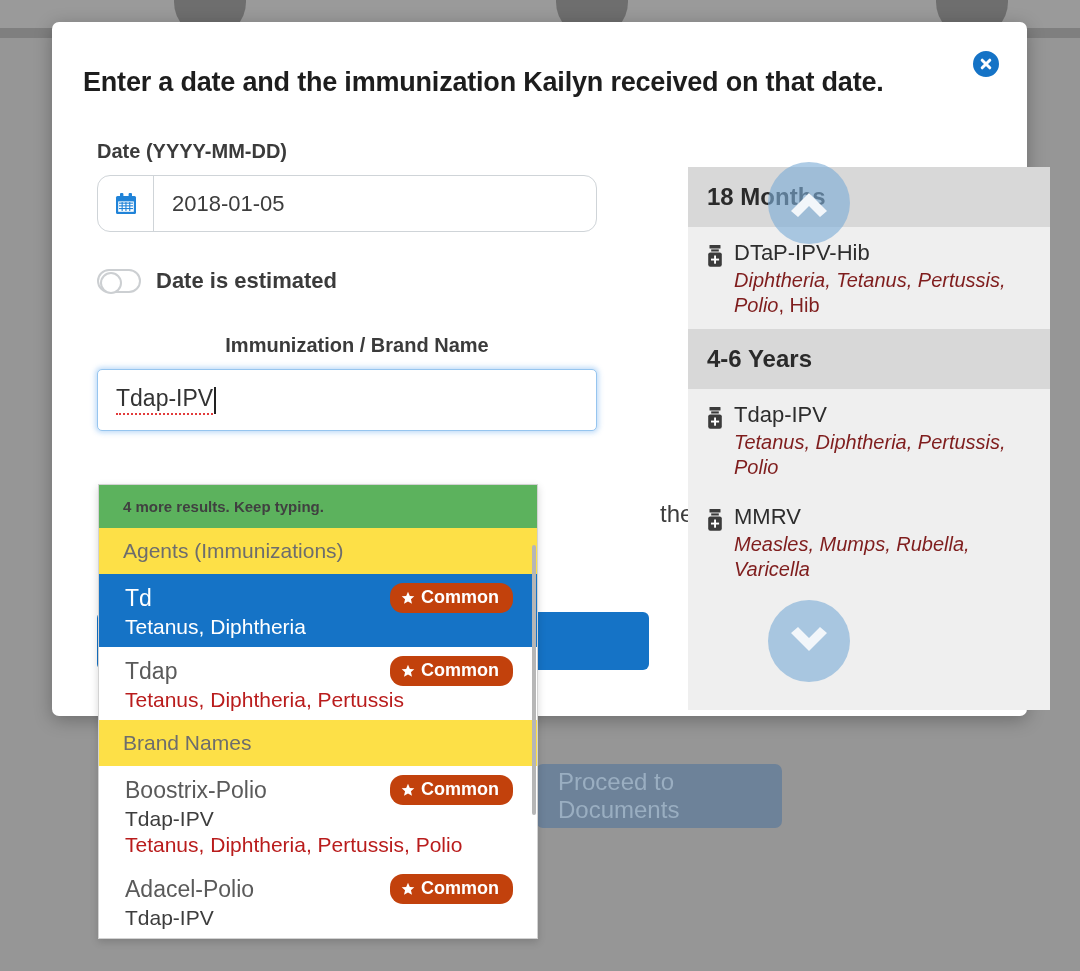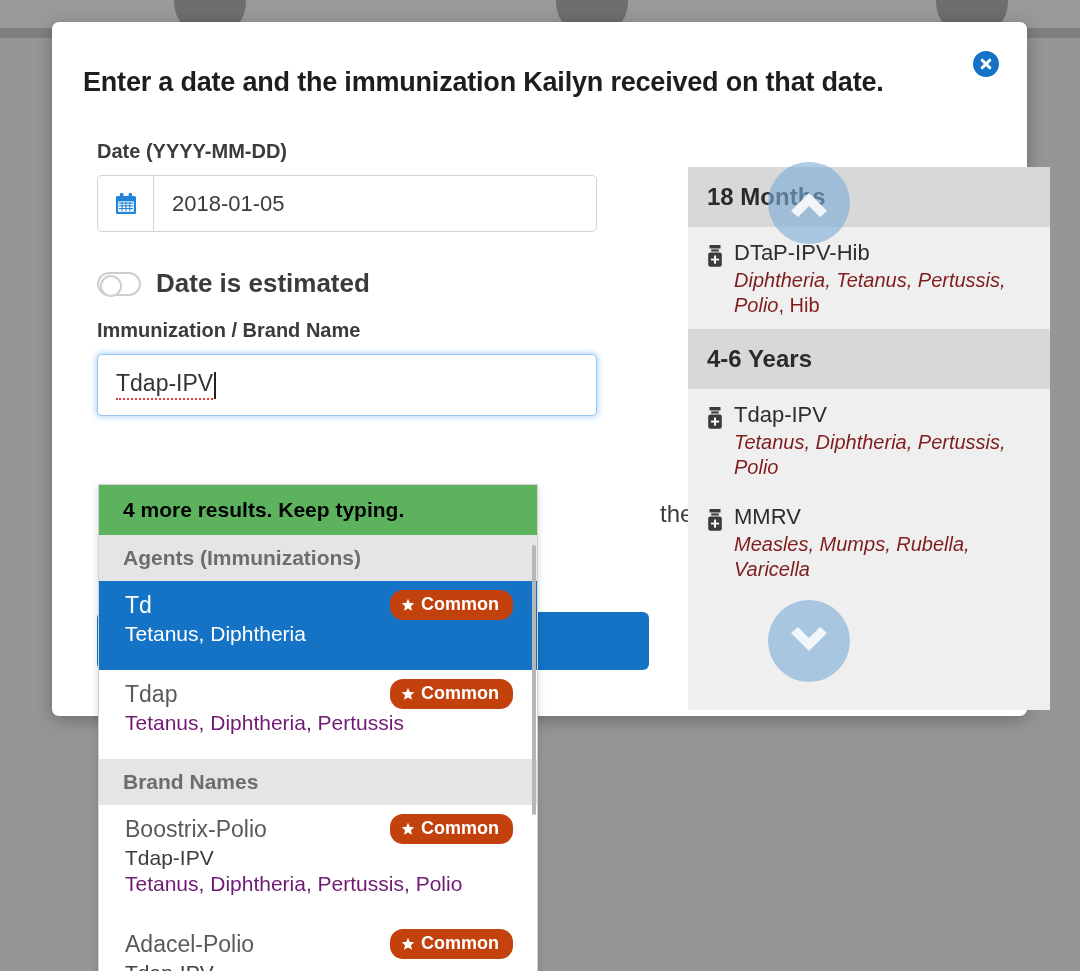--- a/index.html
+++ b/index.html
@@ -53,21 +53,21 @@
   }
 
   
   .left-col { position: absolute; left: 45px; top: 118px; width: 520px; }
   .field-label {
     font-size: 20px; font-weight: bold; color: #3b3b3b;
     margin-bottom: 12px;
   }
   .date-row {
     display: flex; width: 500px; height: 57px;
-    border: 1px solid #cfd4d8; border-radius: 5px; overflow: hidden;
+    border: 1px solid #cfd4d8; border-radius: 13px; overflow: hidden;
     background: #fff;
   }
   .date-icon-box {
     width: 56px; border-right: 1px solid #cfd4d8;
     display: flex; align-items: center; justify-content: center;
   }
   .date-value {
     flex: 1; display: flex; align-items: center; padding-left: 18px;
     font-size: 22px; color: #3d3d3d;
   }
@@ -77,24 +77,24 @@
     width: 44px; height: 24px; border-radius: 13px;
     border: 2px solid #cccfd2; background: #fff; position: relative;
     cursor: pointer; flex: none;
   }
   .toggle::after {
     content: ""; position: absolute; left: 1px; top: 1px;
     width: 18px; height: 18px; border-radius: 50%;
     border: 2px solid #cccfd2; background: #fff;
   }
   .toggle-label {
-    margin-left: 15px; font-size: 26px; font-weight: bold; color: #3b3b3b;
-  }
-
-  .imm-label { margin-top: 20px; }
+    margin-left: 15px; font-size: 22px; font-weight: bold; color: #3b3b3b;
+  }
+
+  .imm-label { margin-top: 40px; text-align: center; }
   .imm-input {
     width: 500px; height: 62px; background: #fff;
     border: 1px solid #96c5ef; border-radius: 5px;
     box-shadow: 0 0 5px 2px rgba(120,180,240,.45);
     display: flex; align-items: center; padding-left: 18px;
     font-size: 23px; color: #333; position: relative;
   }
   .typed {
     border-bottom: 2px dotted #e23b3b;
     padding-bottom: 1px;
@@ -116,38 +116,38 @@
 
   
   .dropdown {
     position: absolute; left: 98px; top: 484px; width: 440px;
     background: #fff;
     border: 1px solid #d2d2d2;
     box-shadow: 0 3px 8px rgba(0,0,0,.16);
     z-index: 40; overflow: hidden;
   }
   .dd-banner {
-    background: #5cb25d; color: #000000;
-    font-size: 21px; font-weight: bold;
+    background: #5cb25d; color: #404040;
+    font-size: 15px; font-weight: bold;
     padding: 13px 0 13px 24px;
   }
   .dd-group {
-    background: #e5e5e5; color: #6d6d6d;
-    font-size: 21px; font-weight: bold;
+    background: #fde047; color: #6d6d6d;
+    font-size: 21px; font-weight: normal;
     padding: 11px 0 11px 24px;
   }
-  .dd-item { padding: 9px 24px 24px 26px; cursor: pointer; }
+  .dd-item { padding: 9px 24px 8px 26px; cursor: pointer; }
   .dd-item.sel { background: #1573c6; }
   .dd-line1 {
     display: flex; align-items: center; justify-content: space-between;
   }
   .dd-name { font-size: 23px; color: #5a5a5a; }
   .dd-item.sel .dd-name { color: #fff; }
   .dd-sub {
-    font-size: 21px; color: #701a75; margin-top: 2px;
+    font-size: 21px; color: #b91c1c; margin-top: 2px;
   }
   .dd-item.sel .dd-sub { color: #fff; }
   .dd-agent { font-size: 21px; color: #3d3d3d; margin-top: 2px; }
   .badge {
     background: #c2410c; color: #fff; border-radius: 13px;
     font-size: 18px; font-weight: bold;
     padding: 4px 14px 5px 11px;
     display: inline-flex; align-items: center; gap: 6px;
     white-space: nowrap;
   }
@@ -192,20 +192,23 @@
 </head>
 <body>
 
 <div class="backdrop">
   <div class="bg-strip2"></div>
   <div class="bg-strip"></div>
   <div class="bg-circle" style="left:174px"></div>
   <div class="bg-circle" style="left:556px"></div>
   <div class="bg-circle" style="left:936px"></div>
 
+  <div class="bg-btn">
+    <span>Proceed to Documents</span>
+  </div>
 </div>
 
 <div class="modal">
 
   <div class="close-btn">
     <svg width="16" height="16" viewBox="0 0 16 16">
       <path d="M4.2 4.2 L11.8 11.8 M11.8 4.2 L4.2 11.8" stroke="#ffffff" stroke-width="3" stroke-linecap="round"></path>
     </svg>
   </div>
 

